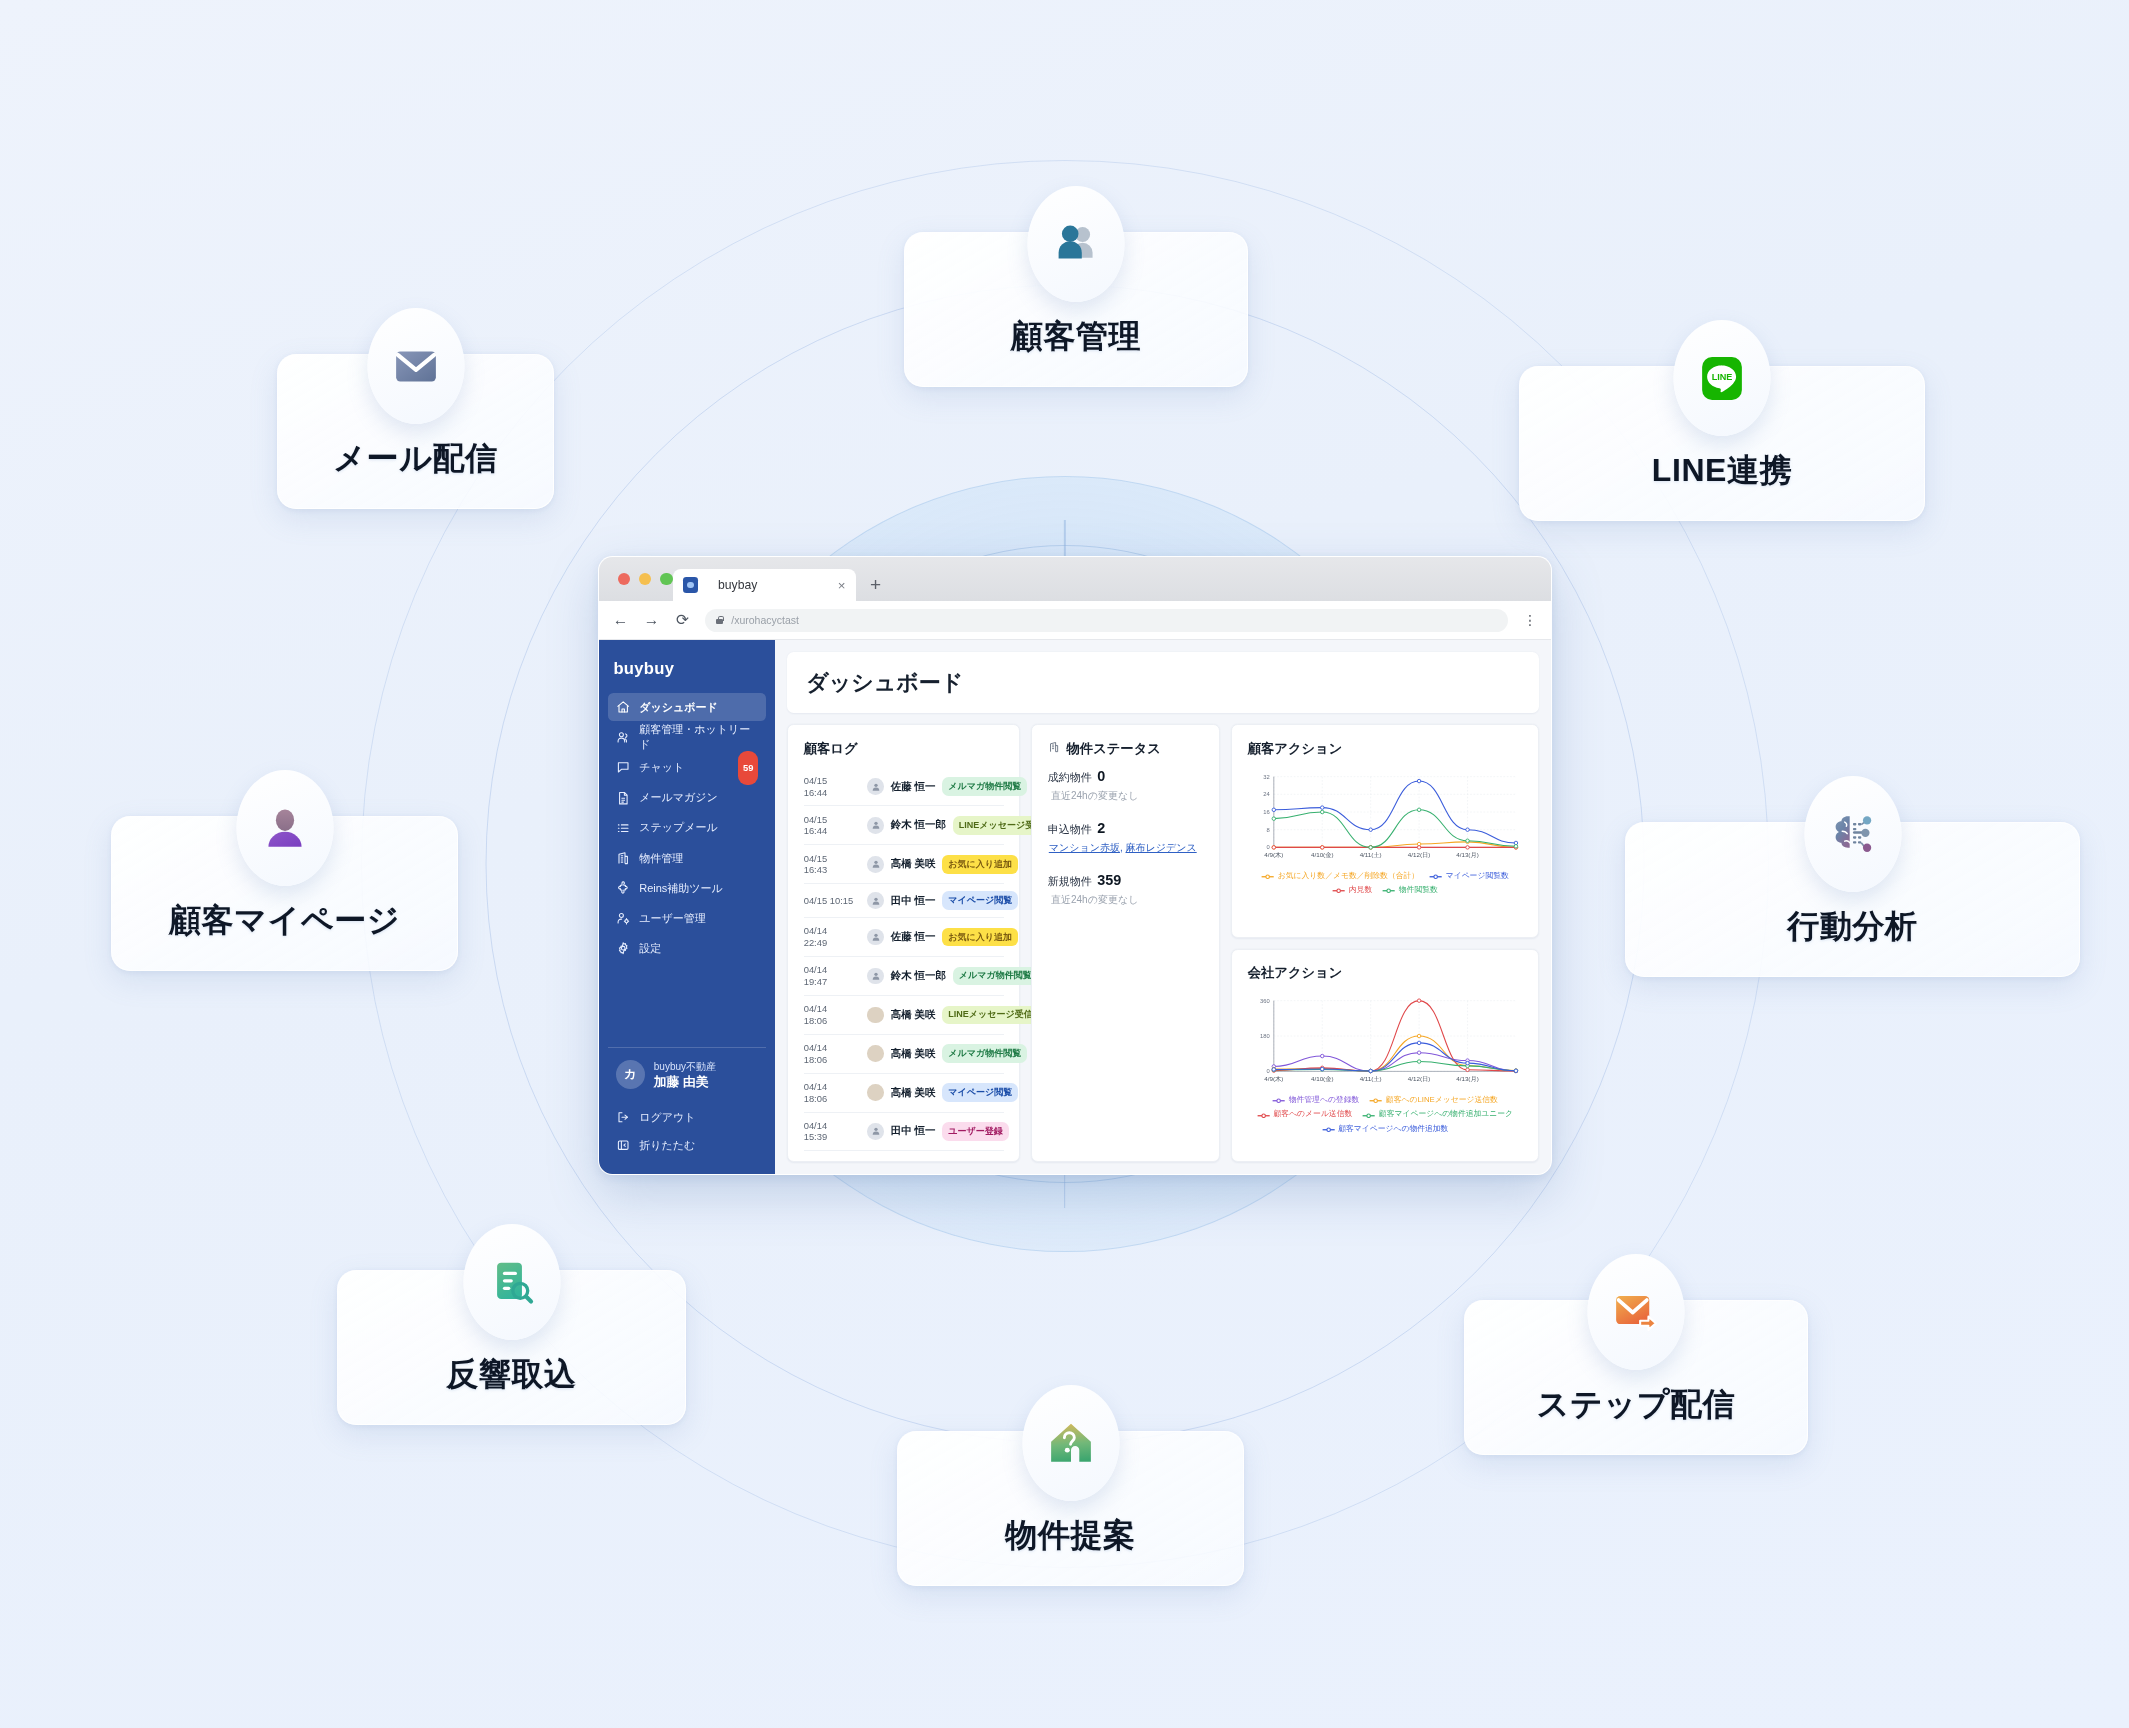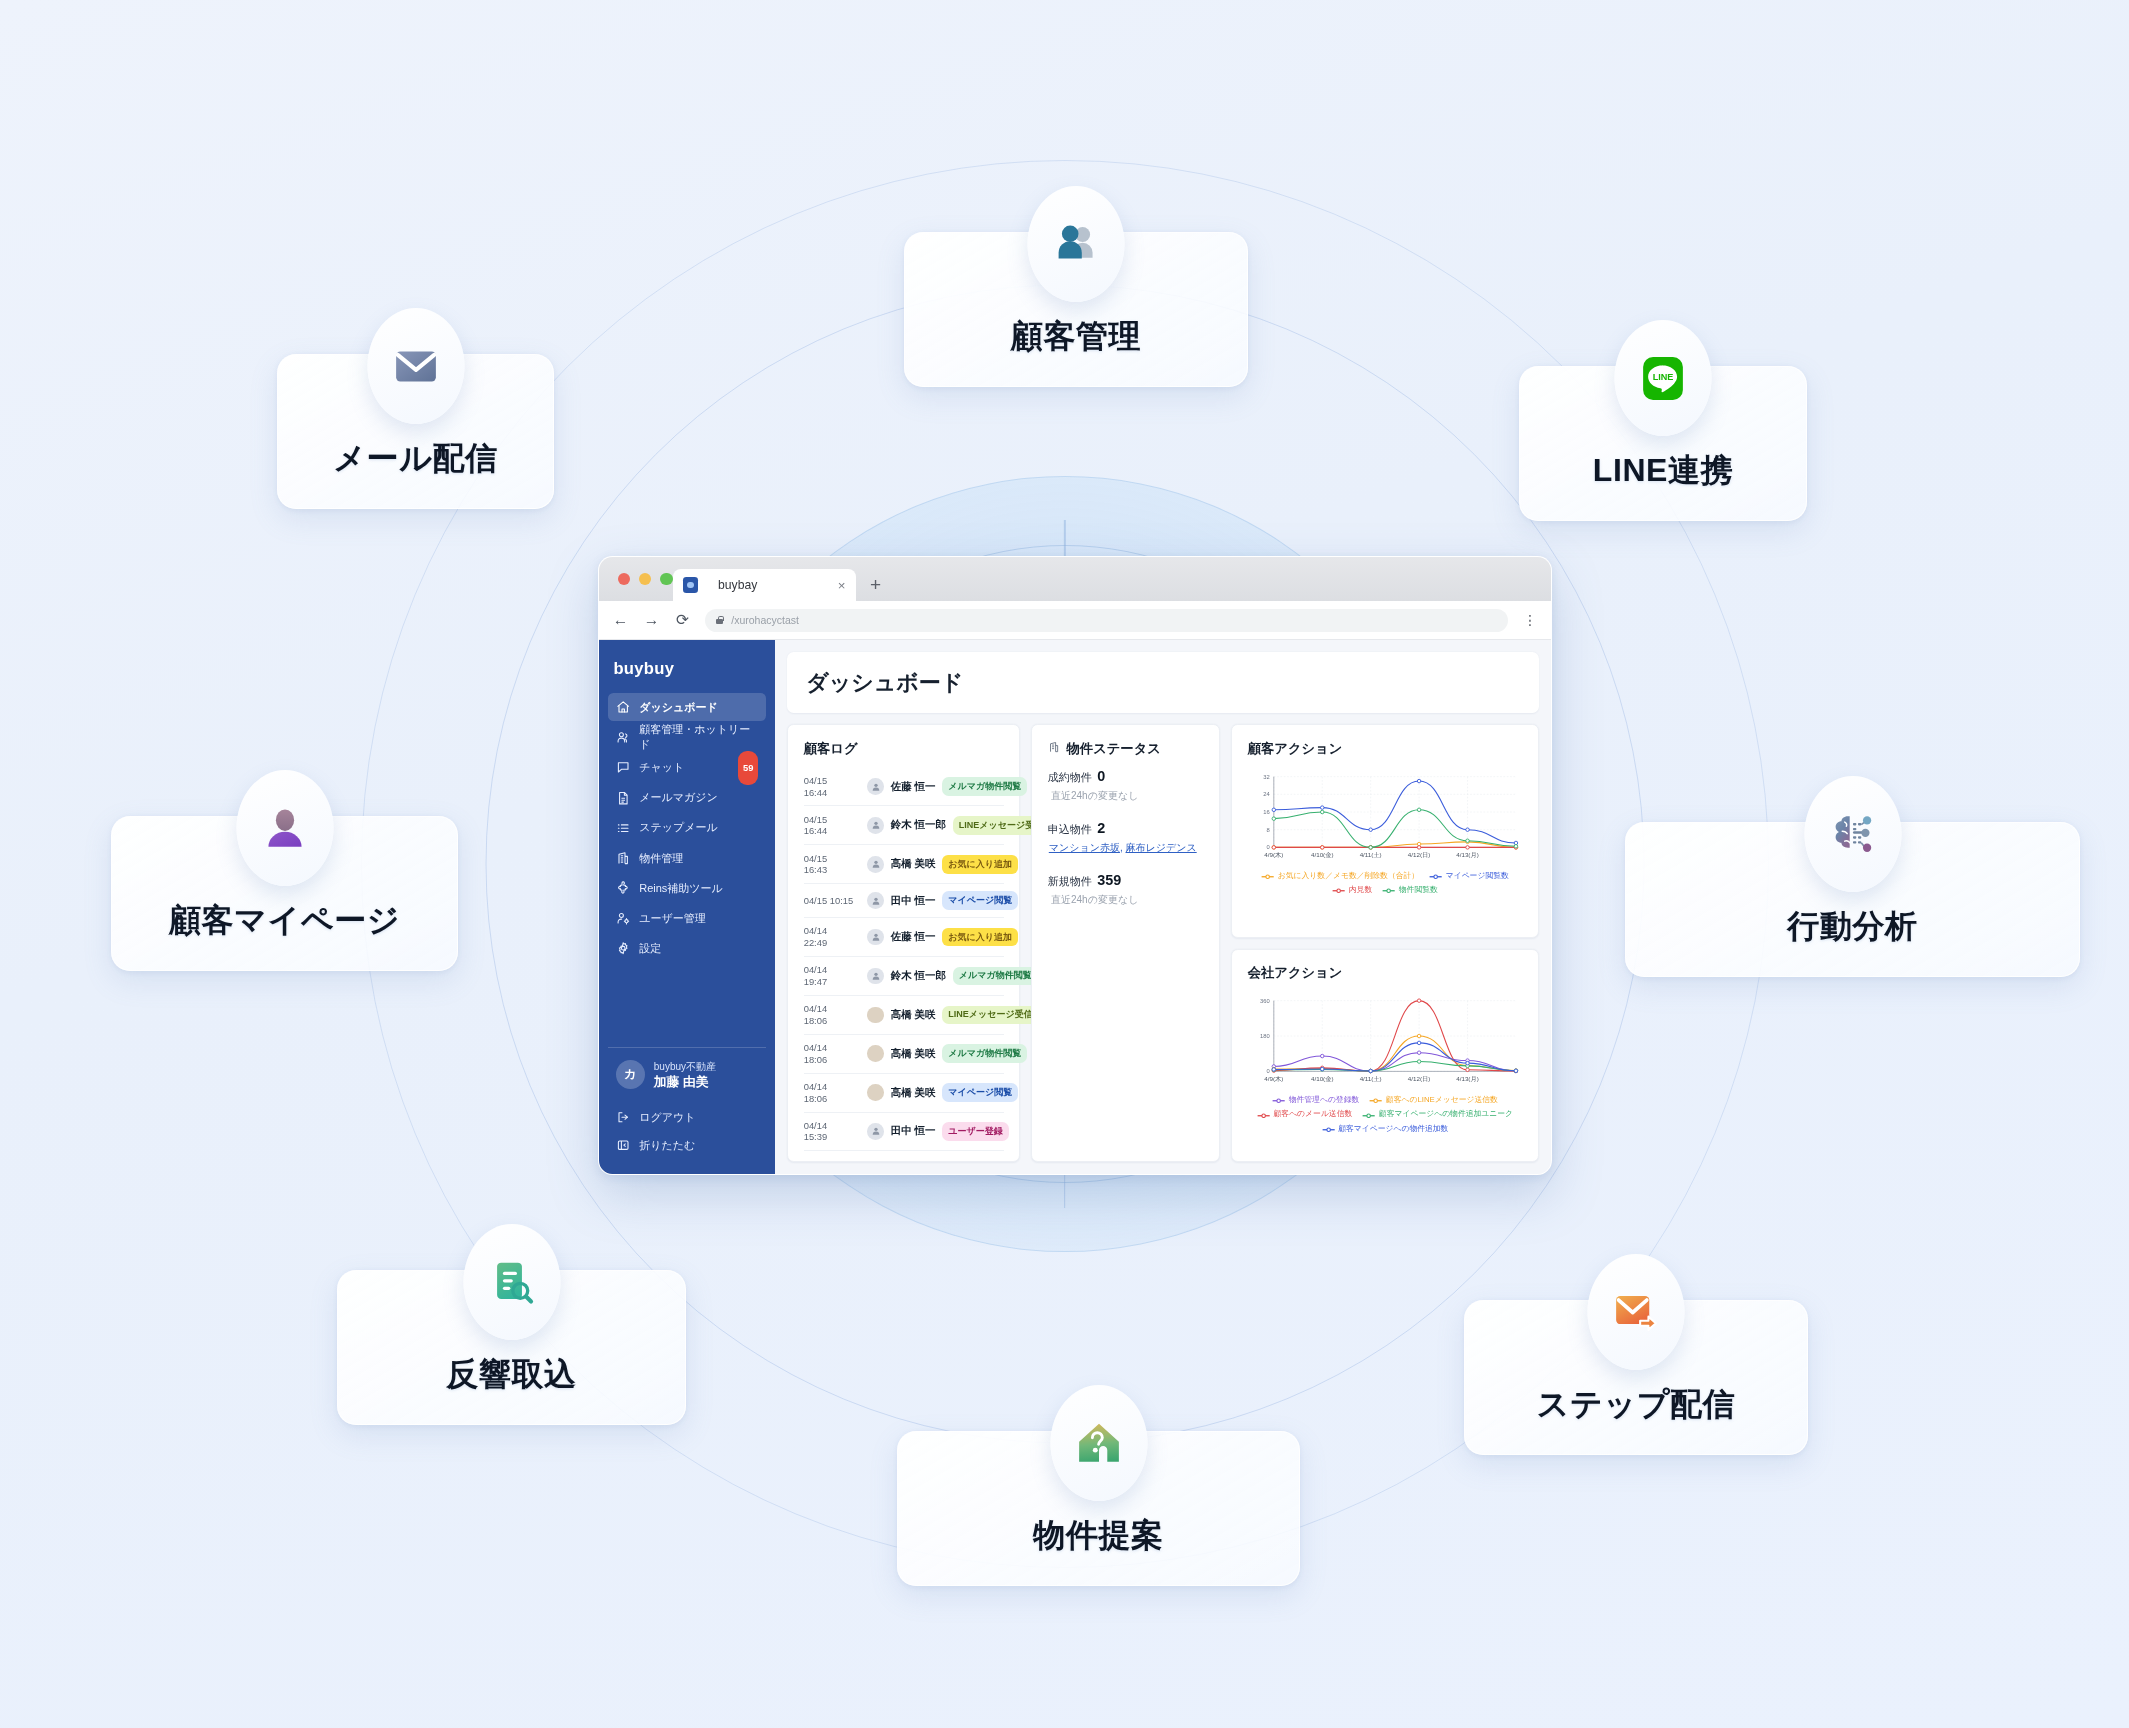--- a/index.html
+++ b/index.html
@@ -60,25 +60,25 @@
     border-radius: 50%;
     background: linear-gradient(160deg, #ffffff 0%, #f4f8fe 100%);
     box-shadow: 0 9px 21px rgba(110,140,190,0.20);
     display: flex; align-items: center; justify-content: center;
   }
   .fbubble svg { width: 53px; height: 53px; display:block; }
 
   
   #card-mail        { left: 277px;  top: 354px; }
   #card-customer    { left: 904px; top: 232px;  width: 344px; }
-  #card-line        { left: 1519px; top: 366px;  width: 288px; }
+  #card-line        { left: 1519px; top: 366px;  width: 406px; }
   #card-mypage      { left: 111px;  top: 816px; width: 347px; }
   #card-behavior    { left: 1625px; top: 822px; width: 455px; }
   #card-inquiry     { left: 337px;  top: 1270px; width: 349px; }
-  #card-proposal    { left: 897px; top: 1431px; width: 403px; }
+  #card-proposal    { left: 897px; top: 1431px; width: 347px; }
   #card-step        { left: 1464px; top: 1300px; width: 344px; }
 
   
   .browser {
     position: absolute;
     left: 598px; top: 556px;
     width: 954px; height: 619px;
     border-radius: 14.4px;
     background: #ffffff;
     box-shadow: 0 19px 50px rgba(90,125,180,0.28), 0 2.2px 10px rgba(90,125,180,0.14);

